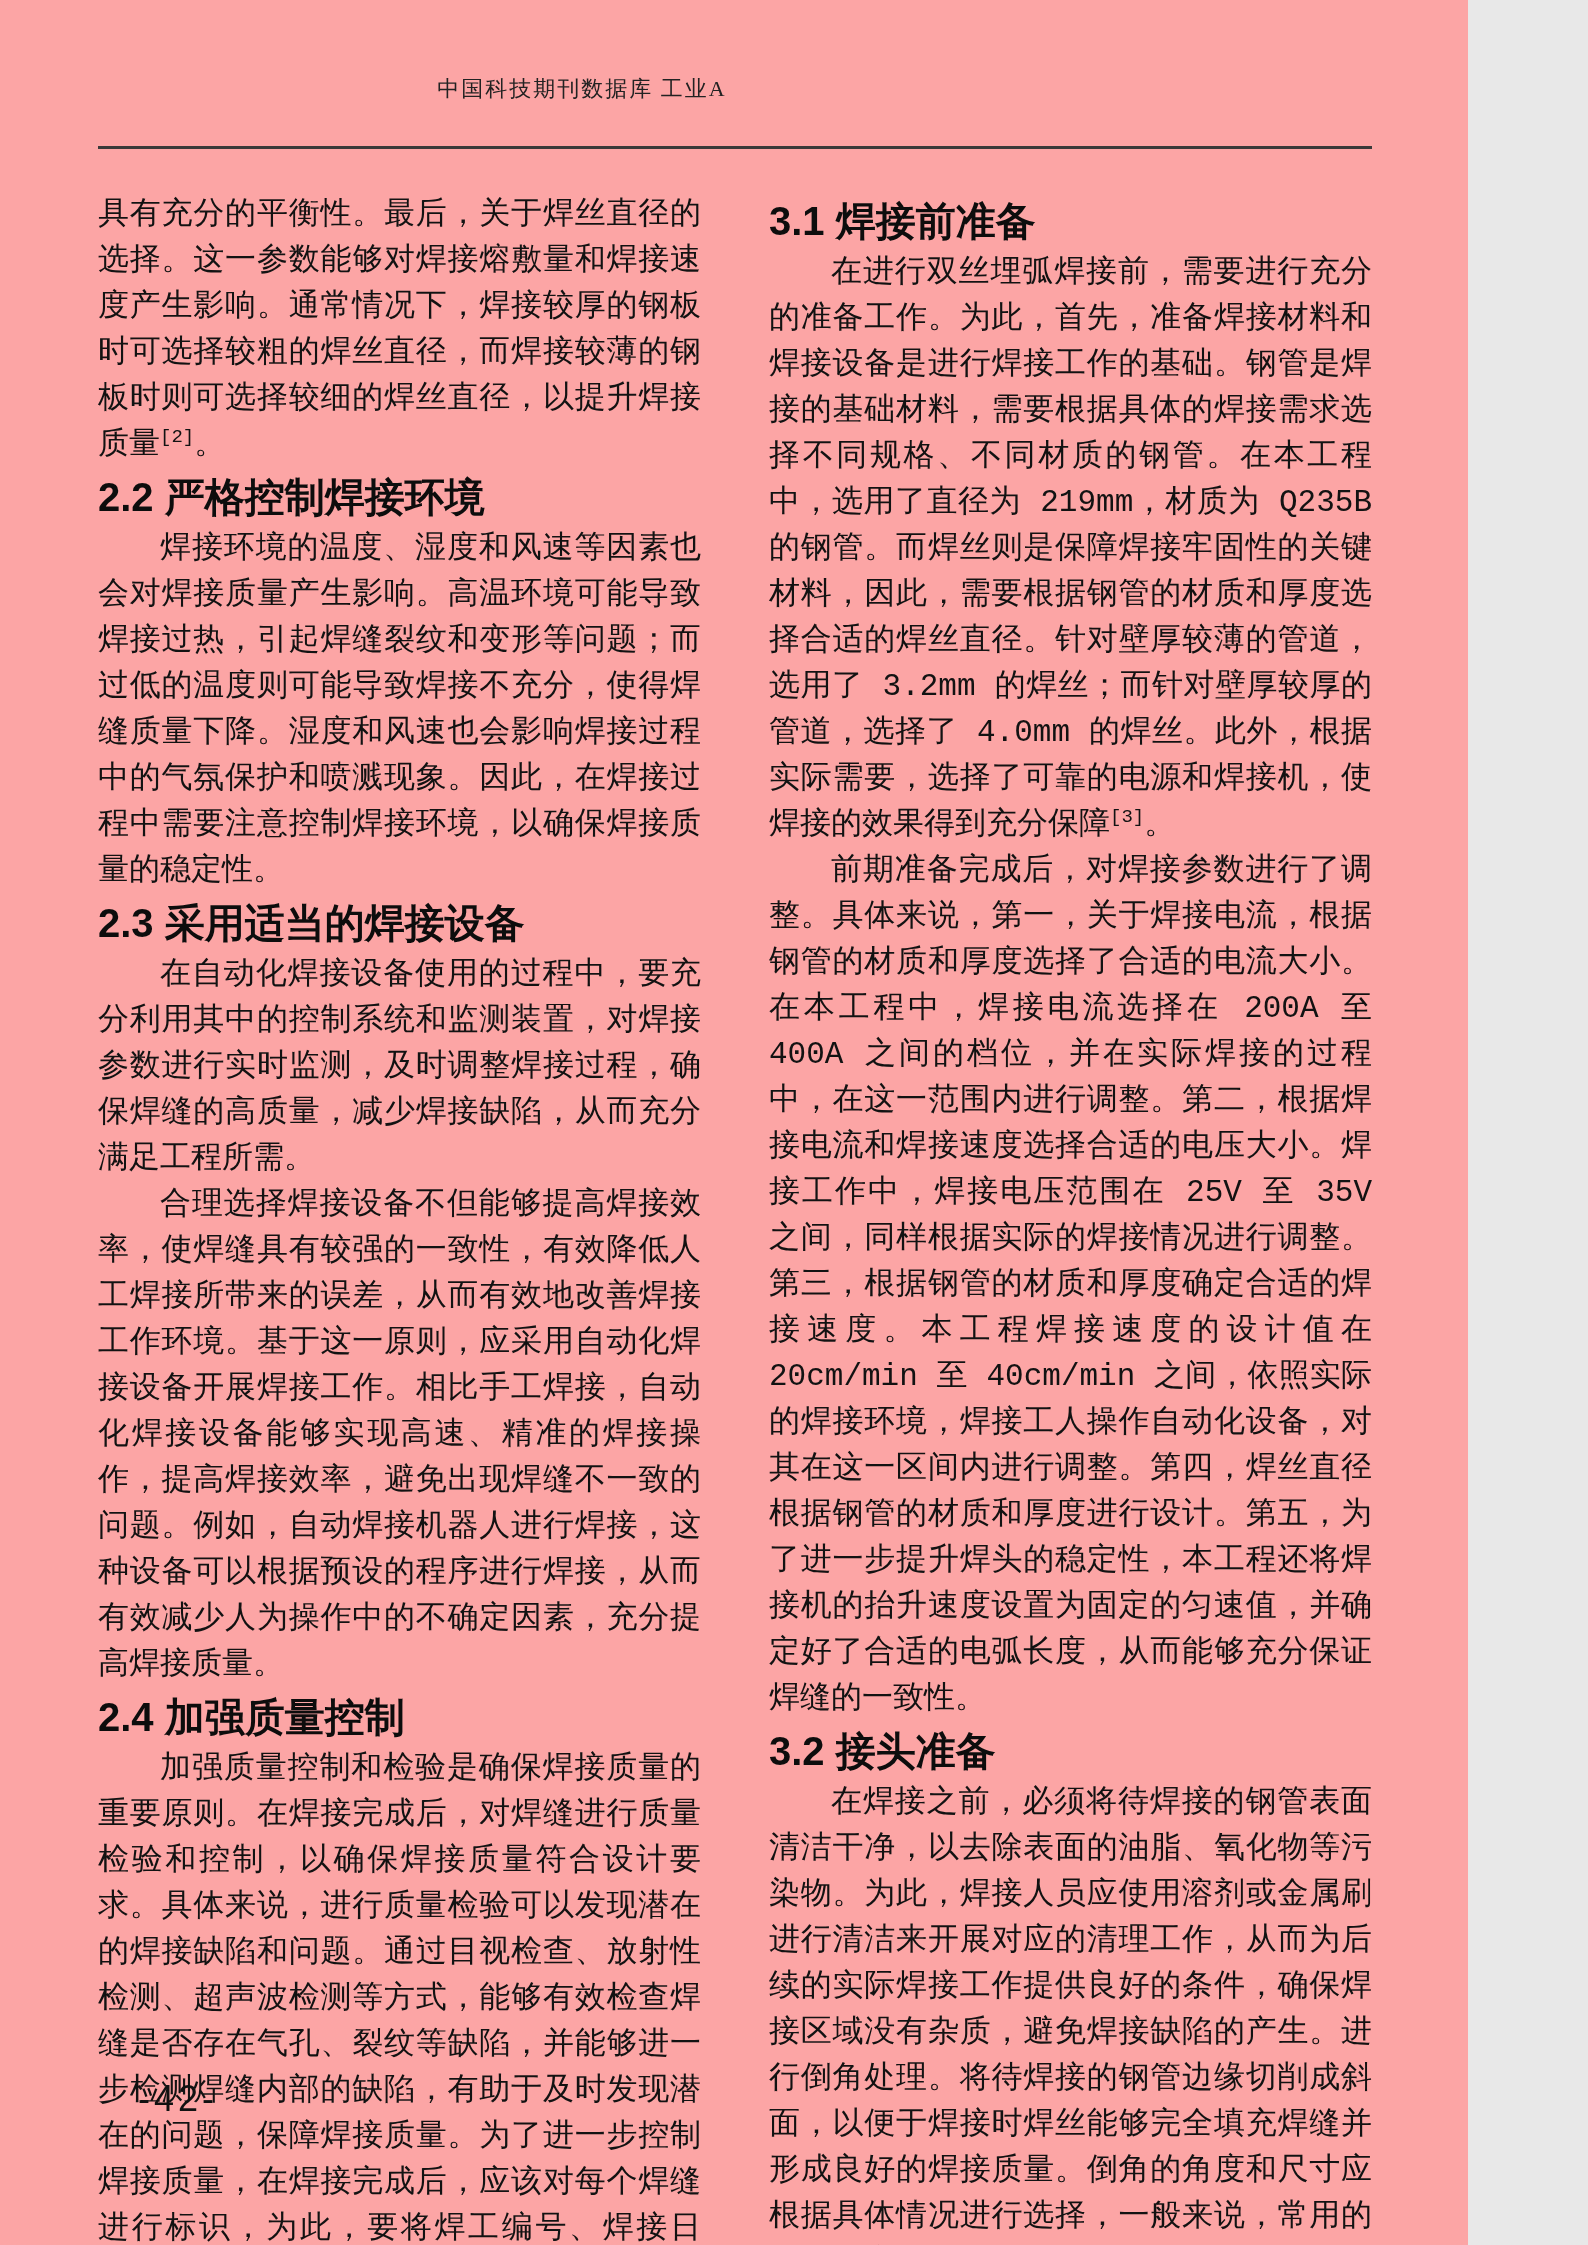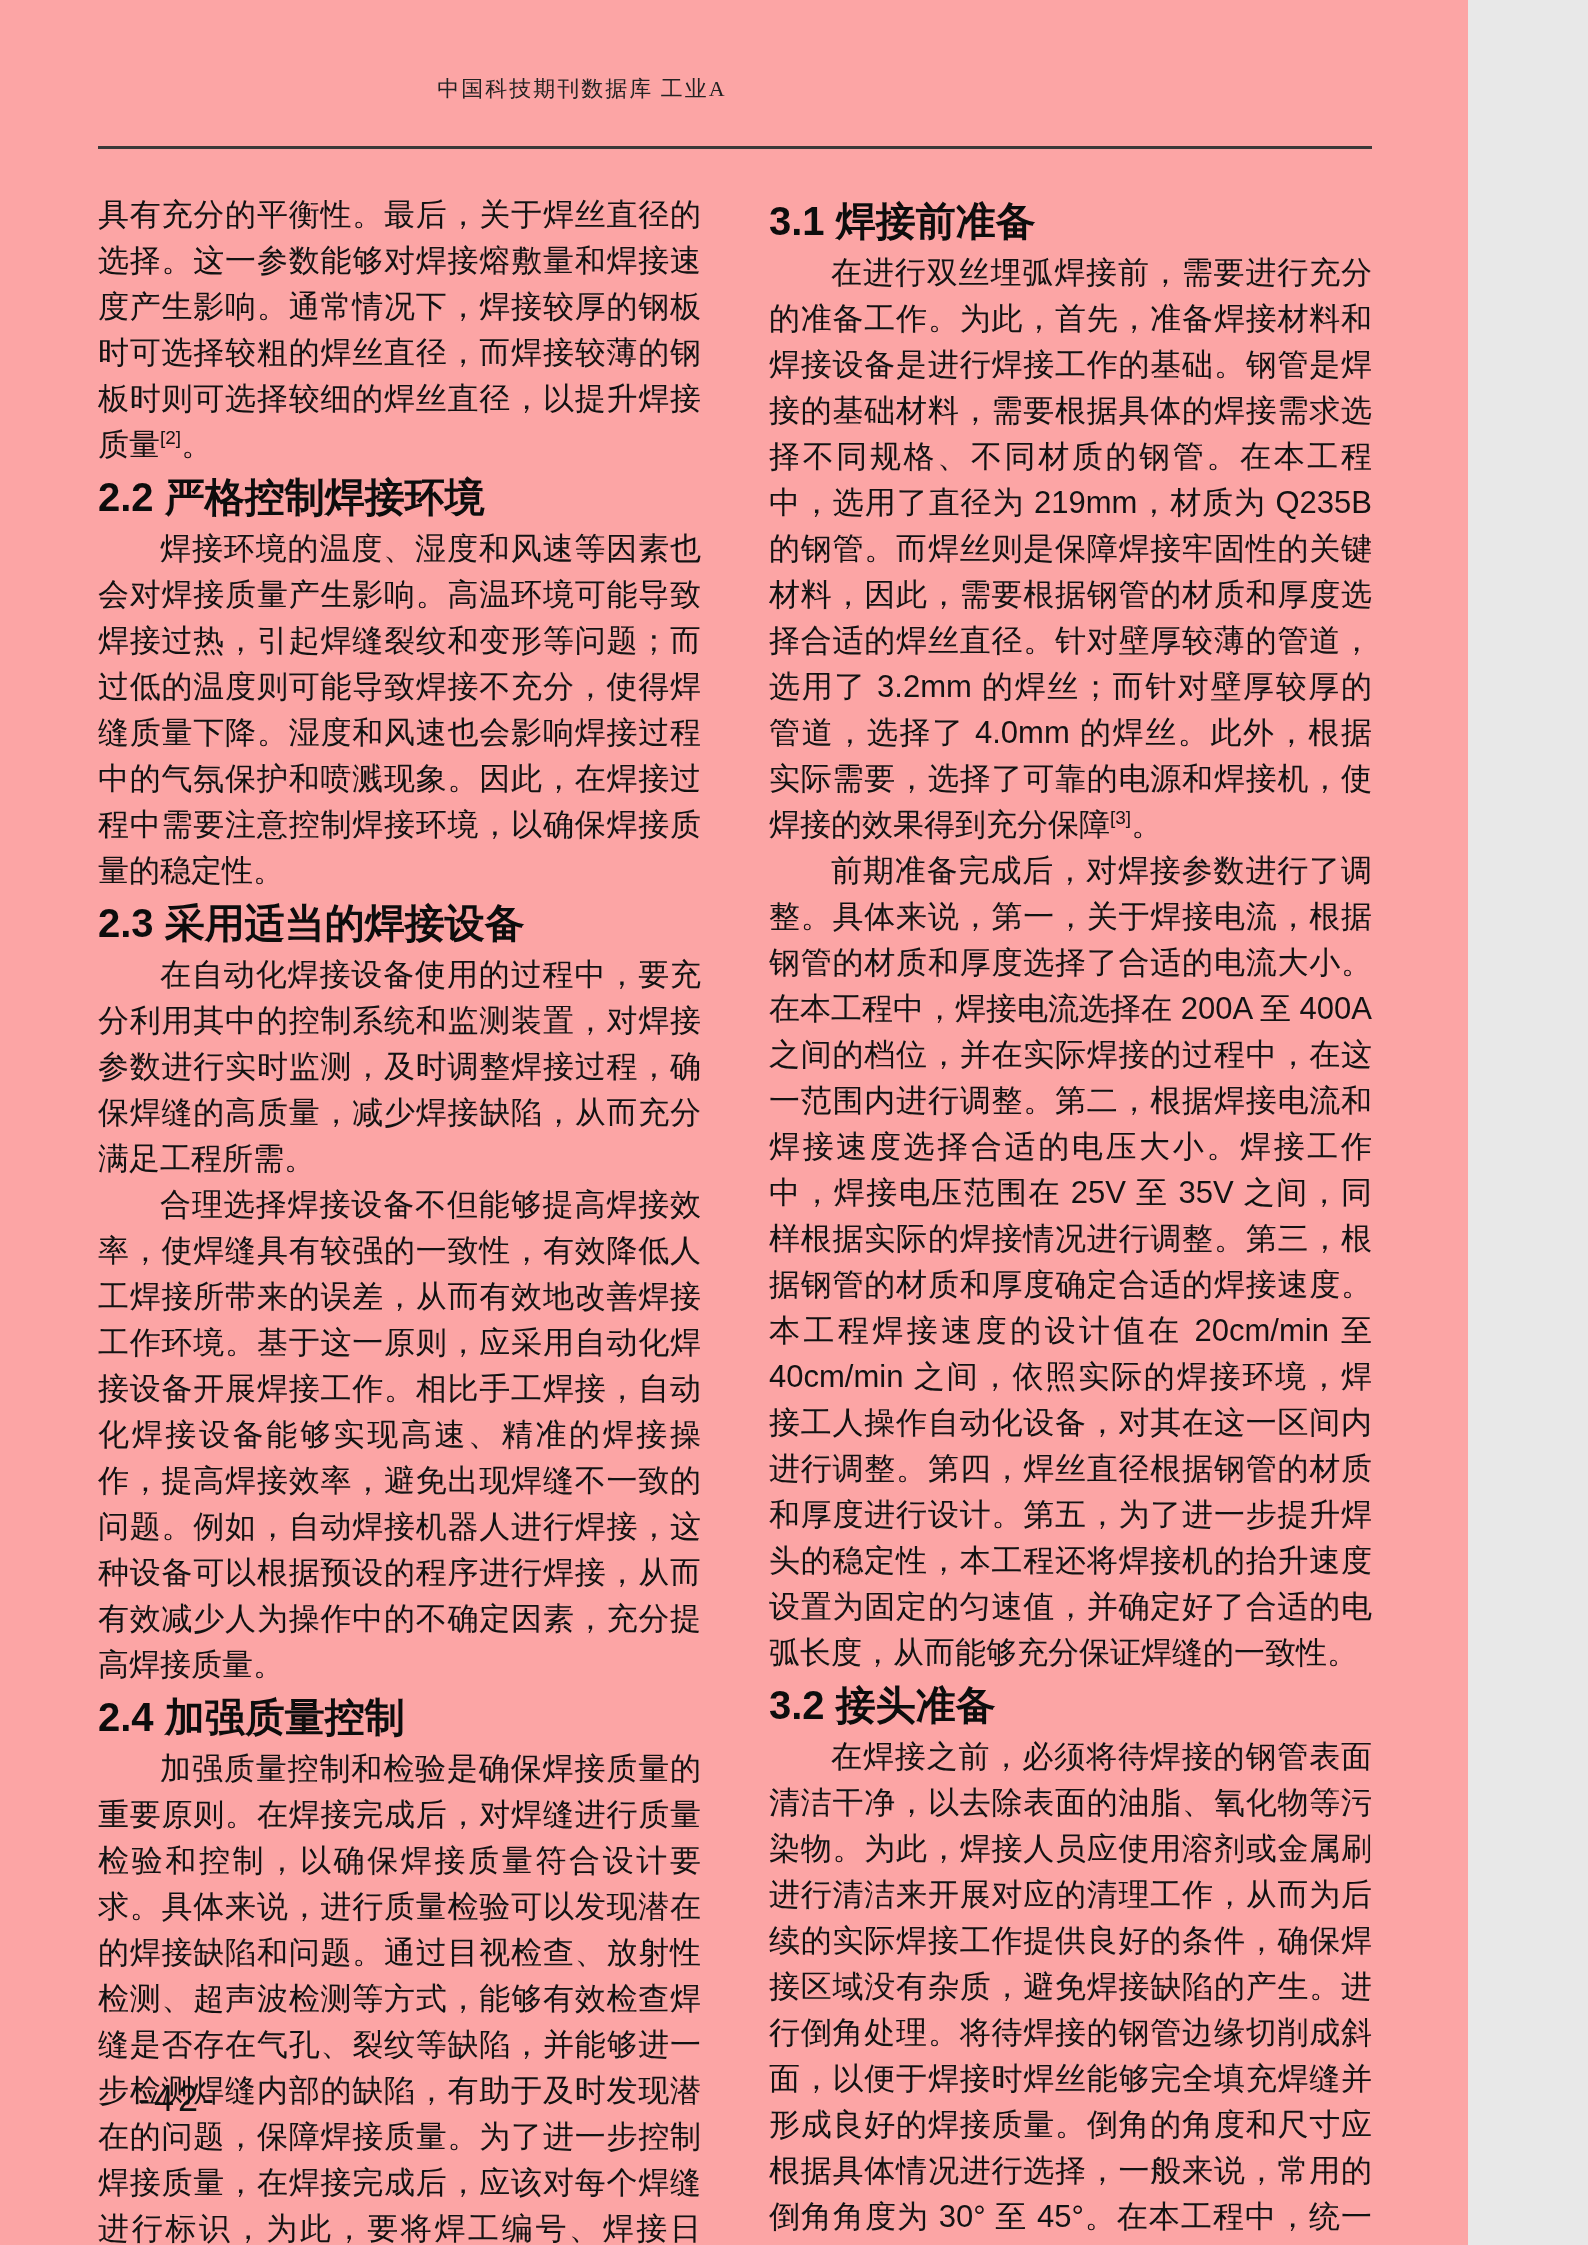--- a/index.html
+++ b/index.html
@@ -47,21 +47,21 @@
   .col {
     flex: 1 1 0;
     min-width: 0;
   }
   .body-p {
     margin: 0;
     font-size: 31px;
     line-height: 46px;
     text-align: justify;
     text-indent: 2em;
-    font-family: Liberation Sans, sans-serif;
+    font-family: Liberation Mono, monospace;
     color: #121212;
   }
   .no-indent {
     text-indent: 0;
   }
   .sub-heading {
     margin: 0;
     font-family: "Liberation Sans", sans-serif;
     font-weight: 700;
     font-size: 40px;

